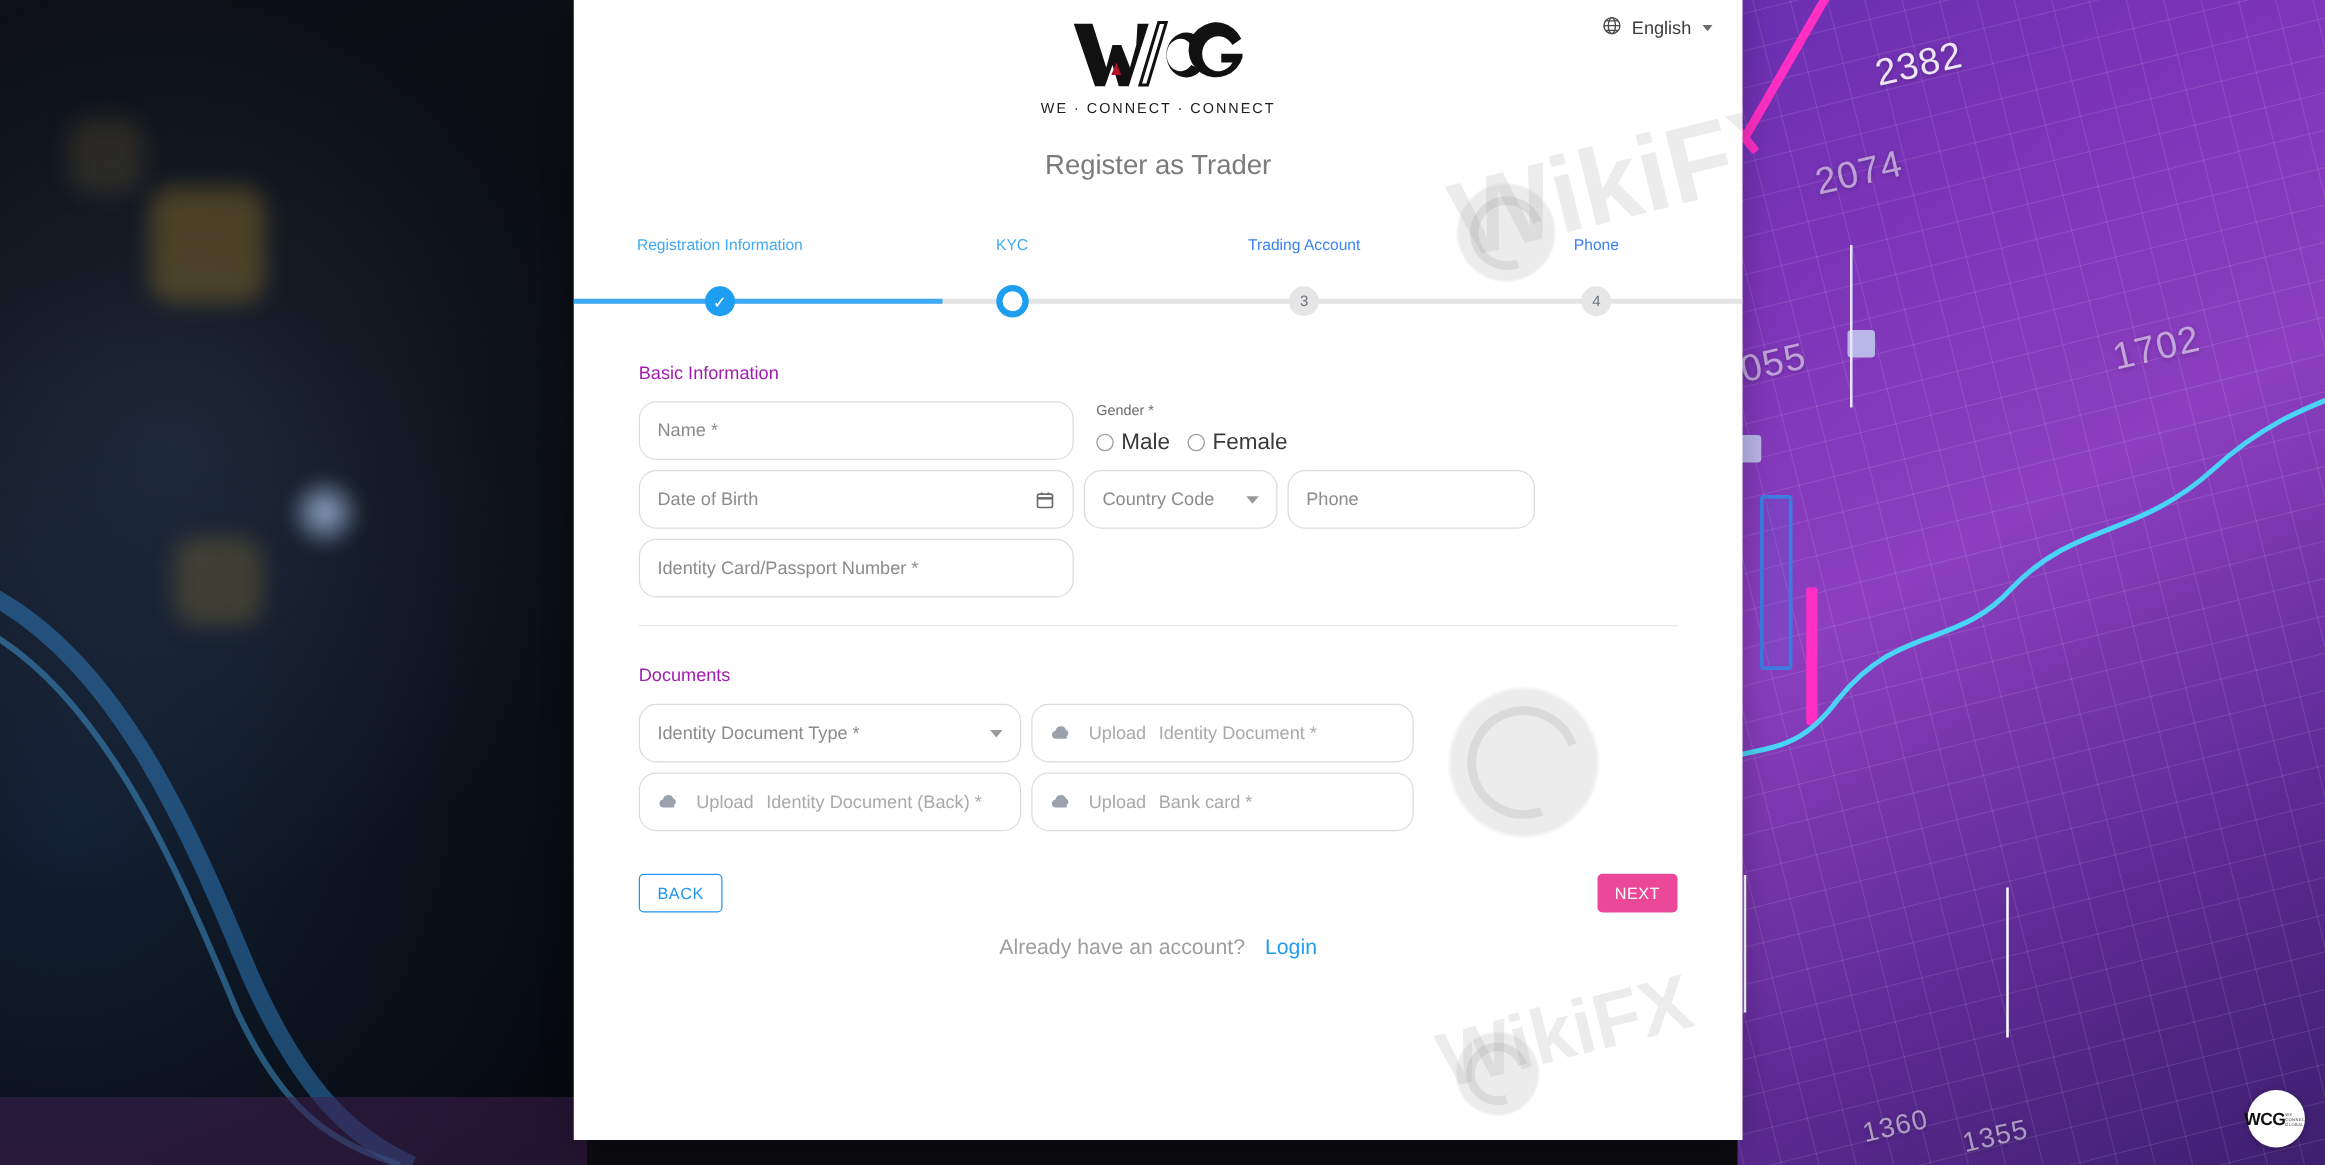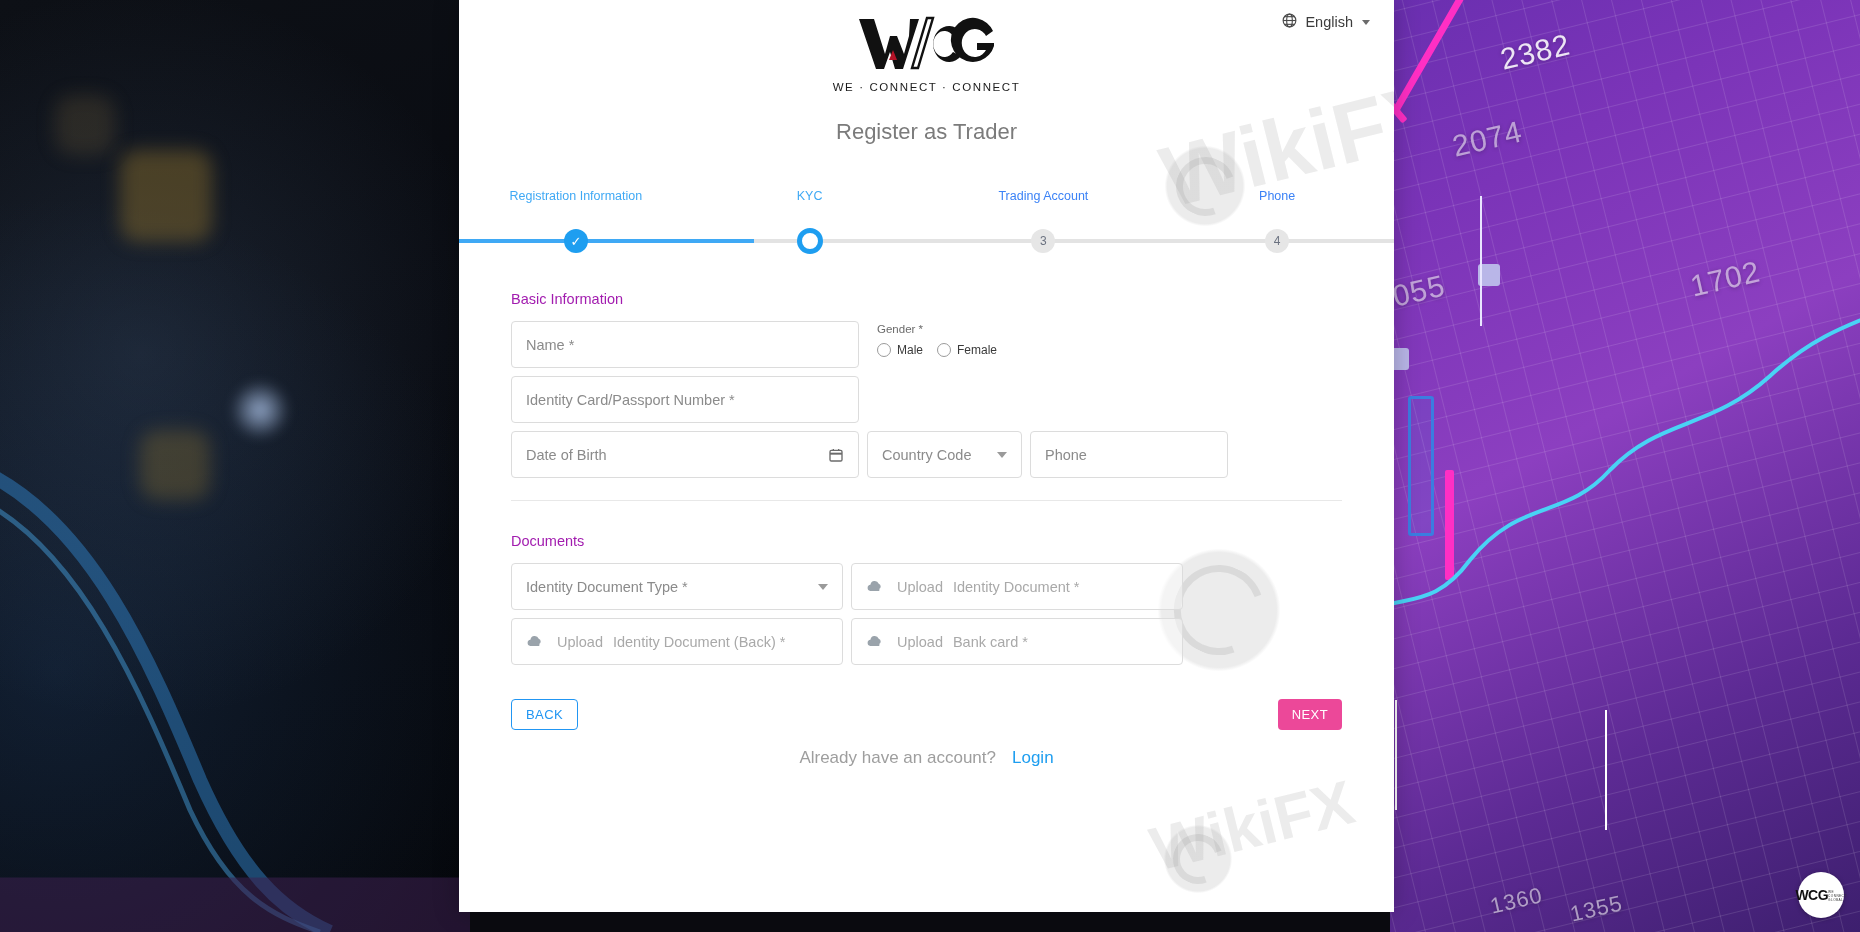--- a/index.html
+++ b/index.html
@@ -162,46 +162,46 @@
   }
 
   
   .form { position: relative; z-index: 4; padding: 0 52px; }
   .sec-h1 { font-size: 15.5px; color: #333; margin: 58px 0 0 0; font-weight: 500; }
   .sec-h2 { font-size: 14.5px; color: #a21caf; margin: 32px 0 14px 0; font-weight: 500; }
 
   .row { display: flex; gap: 8px; margin-bottom: 8px; align-items: flex-start; }
 
   .fld {
-    height: 47px; border: 1px solid #dcdcdc; border-radius: 4px;
+    height: 47px; border: 1px solid #dcdcdc; border-radius: 14px;
     background: rgba(255,255,255,.45);
     display: flex; align-items: center; padding: 0 14px;
     font-size: 14.5px; color: #8b8b8b; position: relative;
   }
   .fld.w-name { width: 348px; }
   .fld.w-dob  { width: 348px; }
   .fld.w-cc   { width: 155px; }
   .fld.w-phone{ width: 198px; }
   .fld.w-id   { width: 348px; }
-  .fld.w-half { width: 332px; }
+  .fld.w-half { width: 306px; }
   .arrow-dn {
     position: absolute; right: 14px;
     width: 0; height: 0; border-left: 5px solid transparent;
     border-right: 5px solid transparent; border-top: 6px solid #9a9a9a;
   }
   .cal-ico { position: absolute; right: 14px; display: flex; }
 
   .gender { padding-left: 10px; padding-top: 2px; }
   .gender .g-lbl { font-size: 11.5px; color: #6b6b6b; margin-bottom: 8px; }
   .gender .g-opts { display: flex; align-items: center; gap: 8px; }
   .radio {
     width: 14px; height: 14px; border: 1.5px solid #9b9b9b;
     border-radius: 50%; display: inline-block;
   }
-  .g-opt { display: flex; align-items: center; gap: 6px; font-size: 12px; color: #3a3a3a; cursor: pointer; }
+  .g-opt { display: flex; align-items: center; gap: 6px; font-size: 18px; color: #3a3a3a; cursor: pointer; }
   .g-opt + .g-opt { margin-left: 6px; }
 
   .divider { height: 1px; background: #e8e8e8; margin: 22px 0 0 0; }
 
   .upload { gap: 10px; }
   .upload .up-txt { color: #a9a9a9; }
   .up-ico { margin-right: 4px; display: flex; }
 
   .btn-row { display: flex; justify-content: space-between; align-items: center; margin-top: 34px; }
   .btn {
@@ -350,42 +350,42 @@
           </label>
           <label class="g-opt">
             <span class="radio"></span>
             <span>Female</span>
           </label>
         </div>
       </div>
     </div>
 
     <div class="row">
-      <div class="fld w-id">Identity Card/Passport Number *</div>
-    </div>
-
-    <div class="row">
       <div class="fld w-dob">
         <span>Date of Birth</span>
         <span class="cal-ico">
           <svg width="16" height="16" viewBox="0 0 24 24" fill="none" stroke="#6b6b6b" stroke-width="2">
             <rect x="3" y="5" width="18" height="16" rx="2"></rect>
             <line x1="3" y1="10" x2="21" y2="10" stroke-width="3"></line>
             <line x1="8" y1="3" x2="8" y2="6"></line>
             <line x1="16" y1="3" x2="16" y2="6"></line>
           </svg>
         </span>
       </div>
       <div class="fld w-cc">
         <span>Country Code</span>
         <span class="arrow-dn"></span>
       </div>
       <div class="fld w-phone">Phone</div>
     </div>
 
+    <div class="row">
+      <div class="fld w-id">Identity Card/Passport Number *</div>
+    </div>
+
     <div class="divider"></div>
 
     <div class="sec-h2">Documents</div>
 
     <div class="row">
       <div class="fld w-half">
         <span>Identity Document Type *</span>
         <span class="arrow-dn"></span>
       </div>
       <div class="fld w-half upload">

